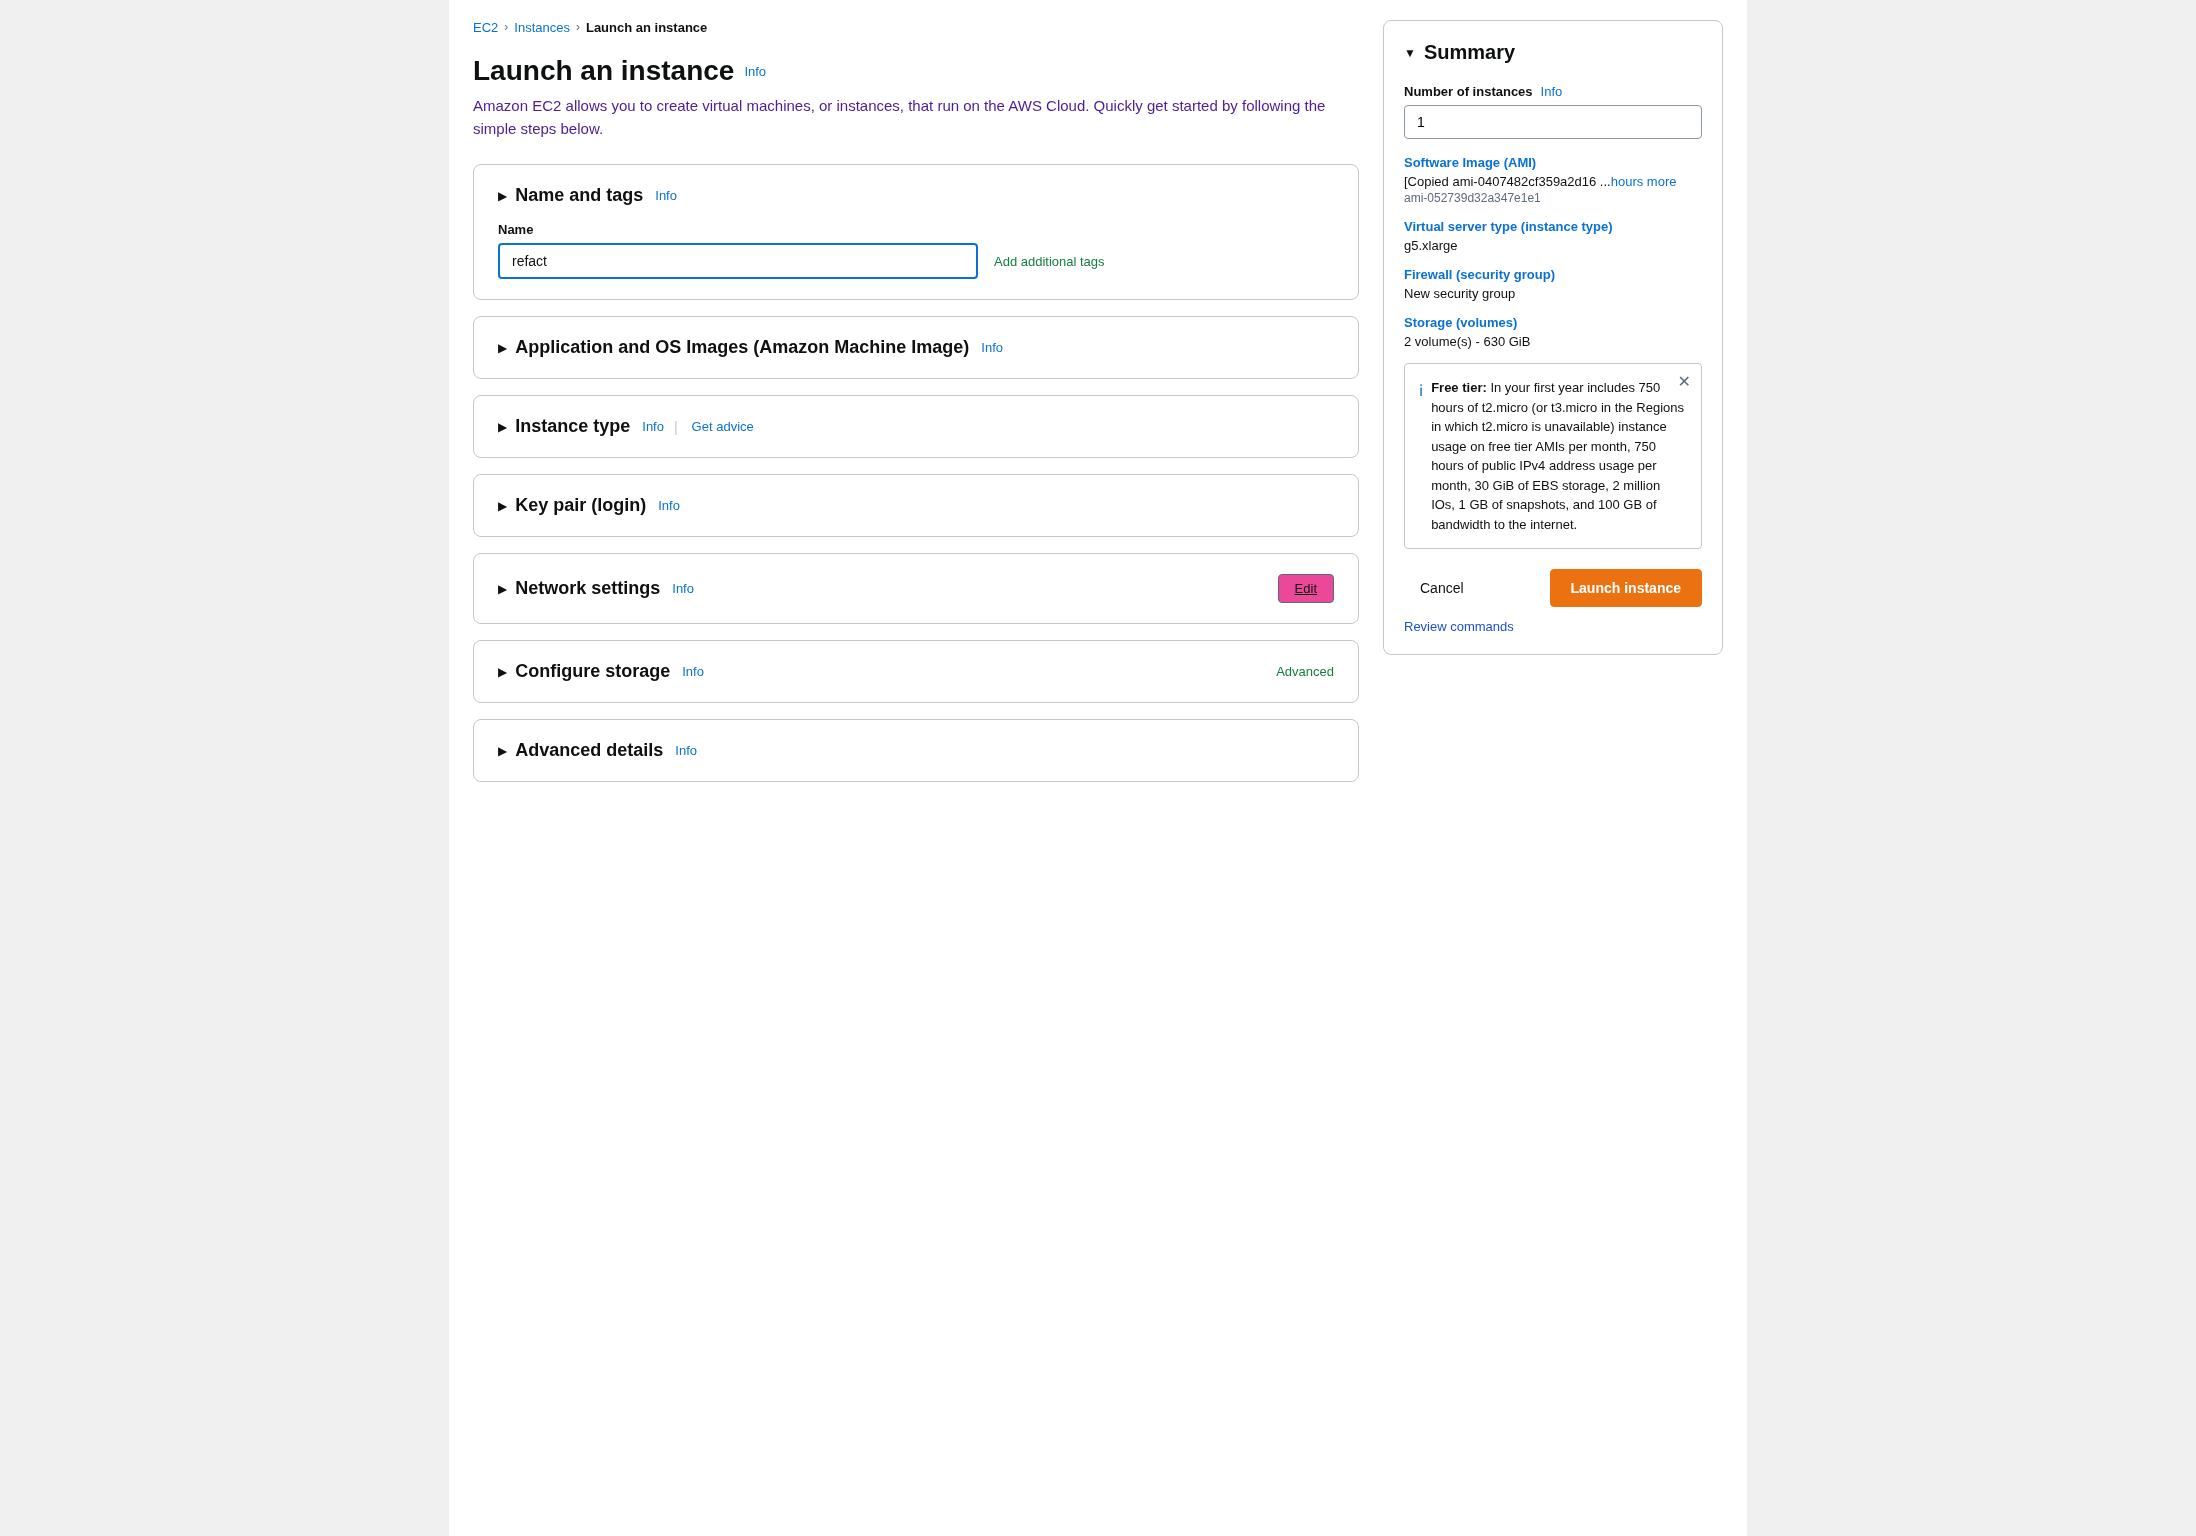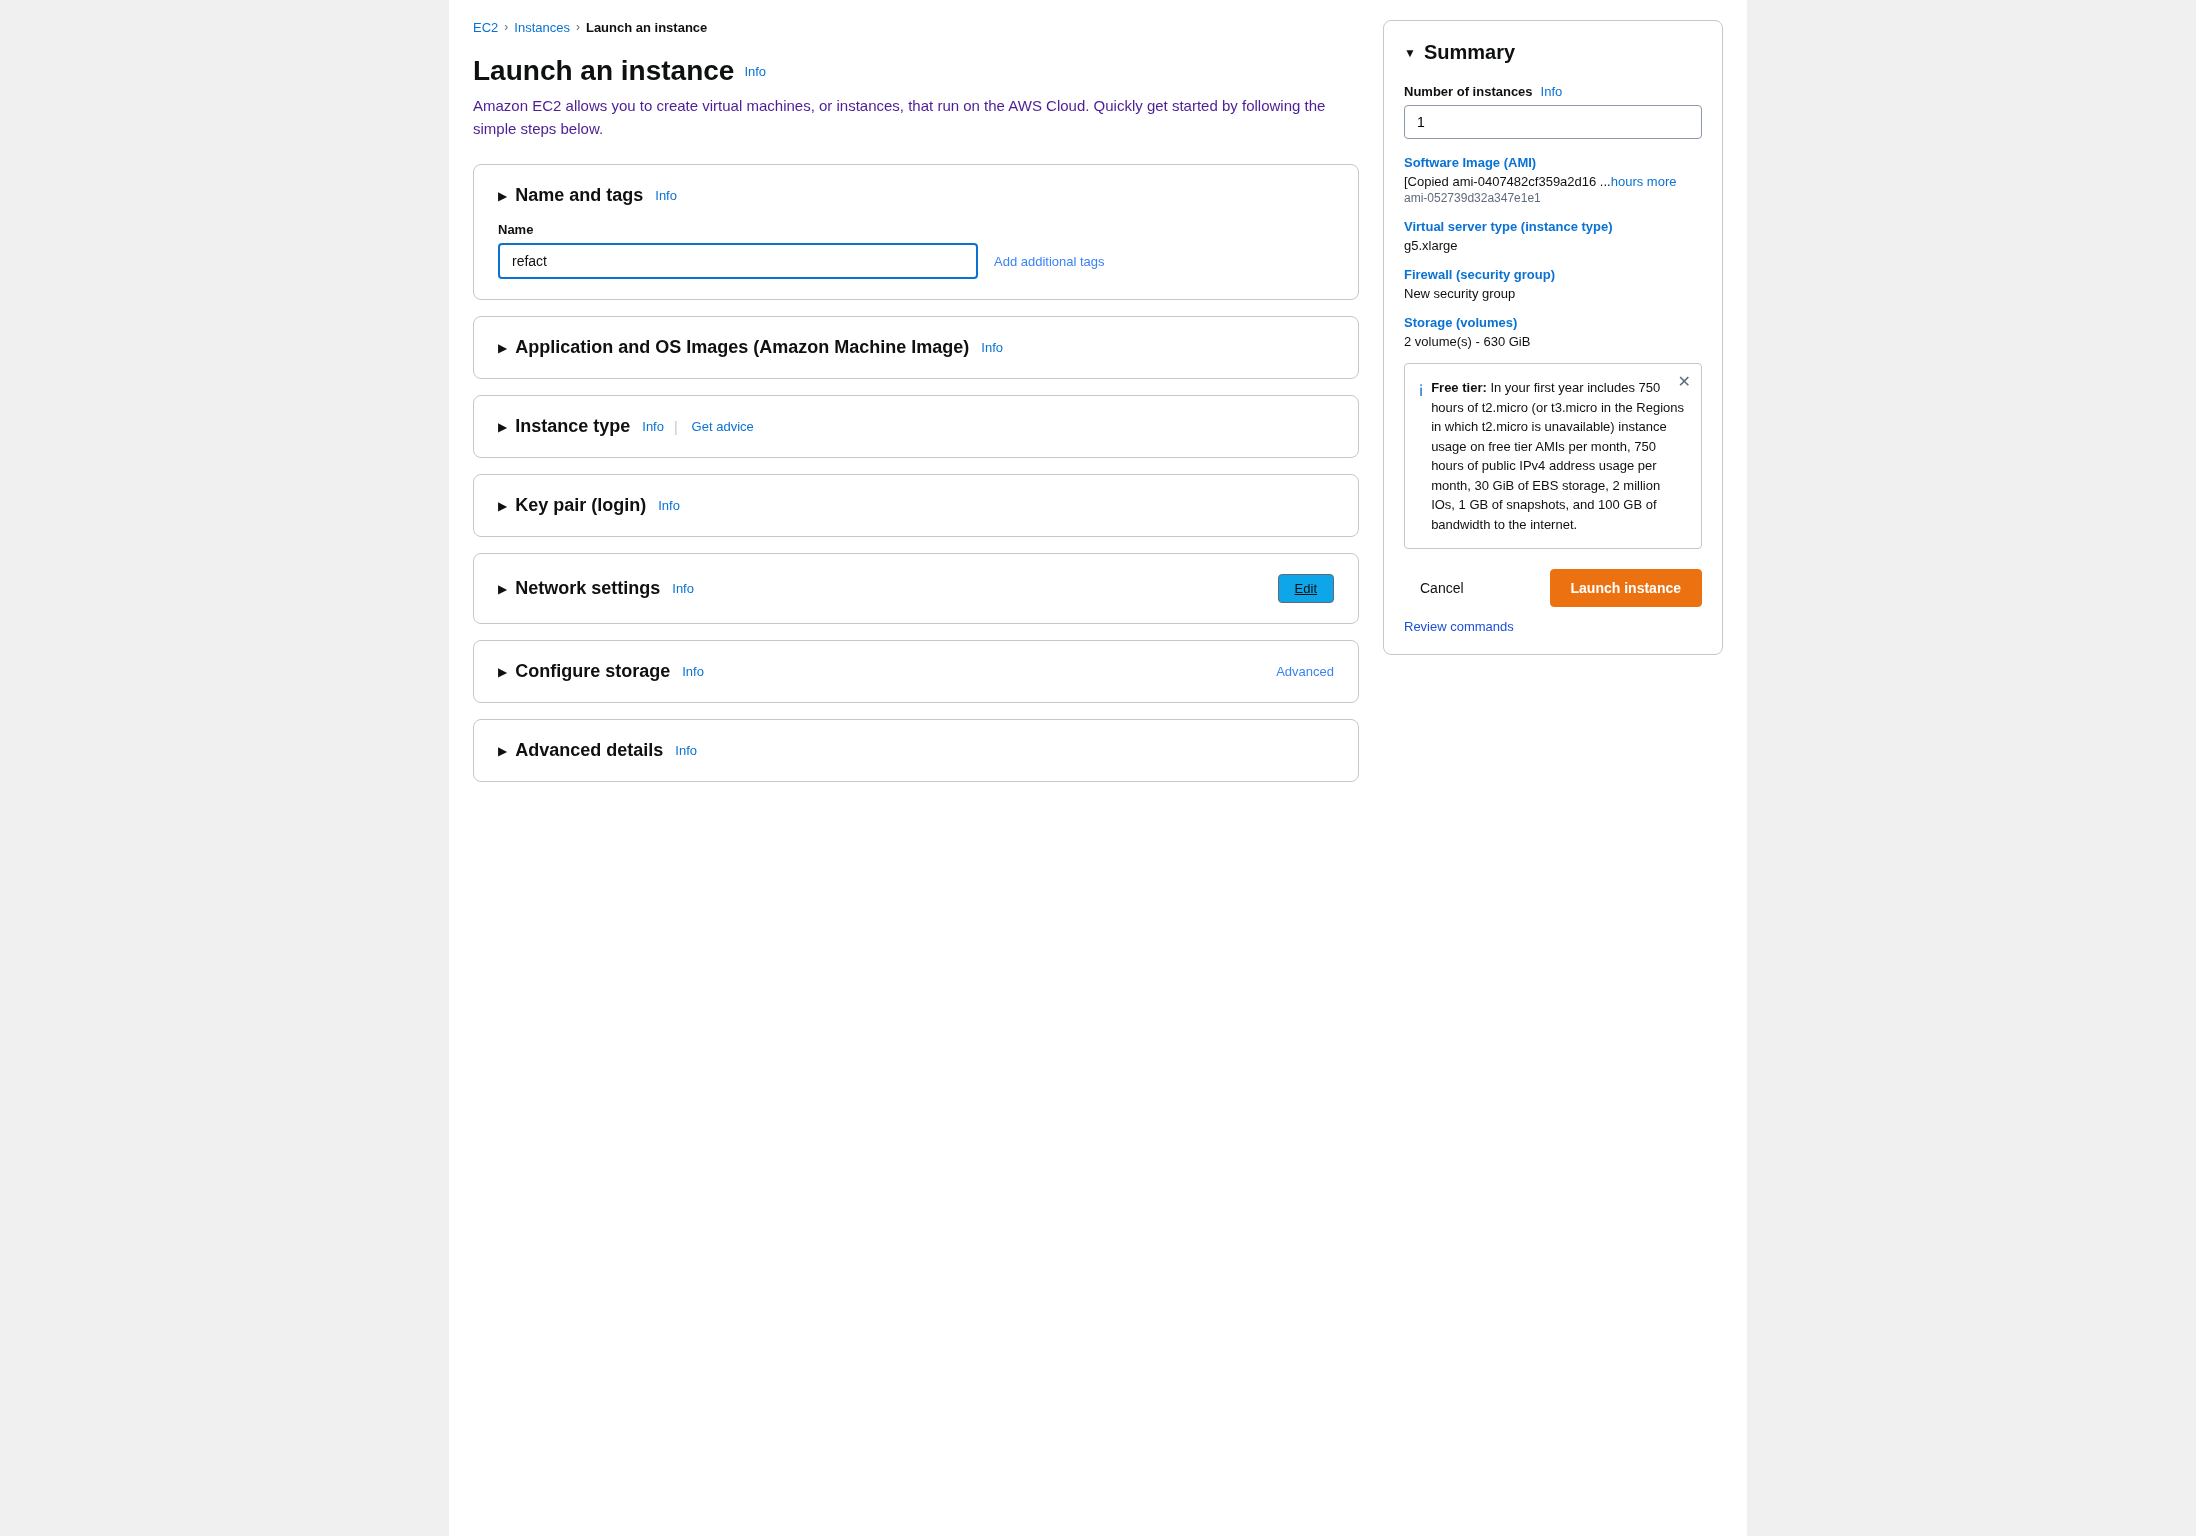--- a/index.html
+++ b/index.html
@@ -116,36 +116,36 @@
       flex: 1;
       max-width: 480px;
       padding: 8px 12px;
       border: 2px solid #0972d3;
       border-radius: 4px;
       font-size: 14px;
       outline: none;
       color: #0f1111;
     }
     .add-tags-link {
-      color: #3b82f6;
+      color: #15803d;
       font-size: 13px;
       text-decoration: none;
       cursor: pointer;
       white-space: nowrap;
     }
     .section-action-row {
       display: flex;
       align-items: center;
       justify-content: space-between;
     }
     .edit-button {
       padding: 6px 16px;
       border: 1px solid #5f6b7a;
       border-radius: 4px;
-      background: #0ea5e9;
+      background: #ec4899;
       color: #0f1111;
       font-size: 13px;
       cursor: pointer;
       text-decoration: underline;
     }
 
     
     .summary-panel {
       width: 340px;
       flex-shrink: 0;

